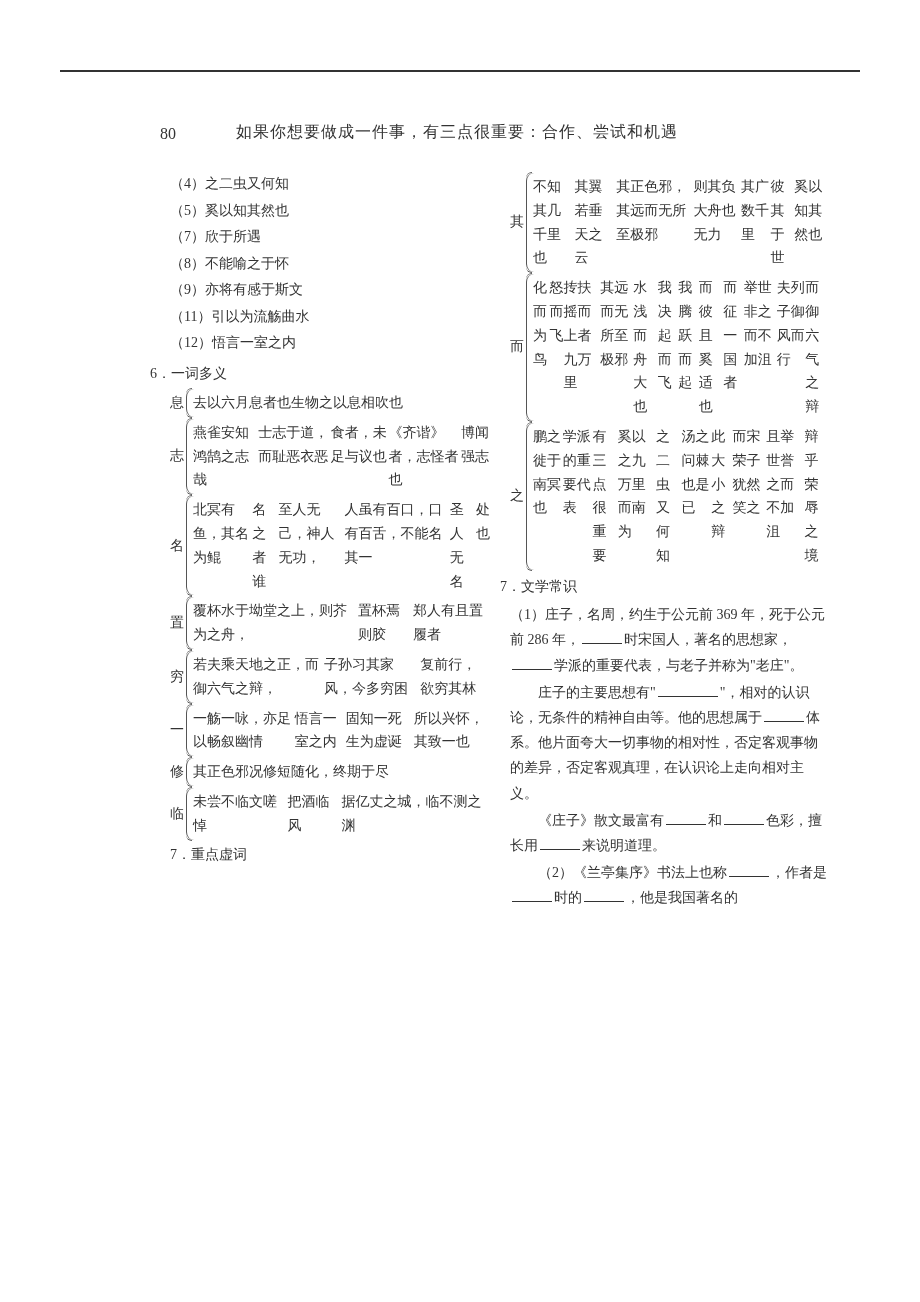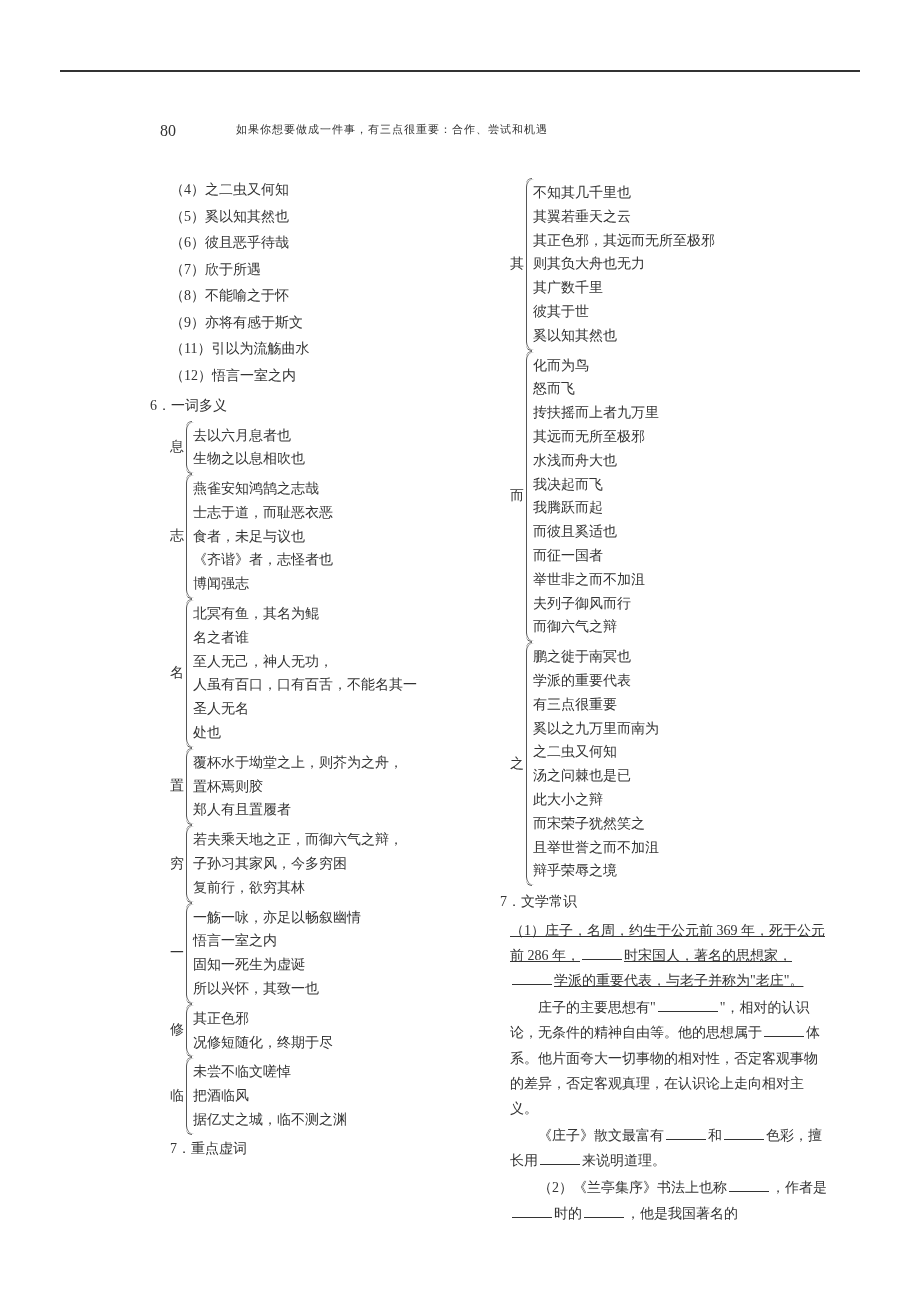--- a/index.html
+++ b/index.html
@@ -14,30 +14,30 @@
     .page {
       padding: 70px 50px 40px 50px;
       position: relative;
     }
     .top-rule {
       border-top: 2px solid #333;
       margin: 0 10px 50px 10px;
     }
     .header-row {
       display: flex;
-      align-items: flex-start;
-      margin-bottom: 37px;
+      align-items: flex-end;
+      margin-bottom: 28px;
       padding-left: 110px;
     }
     .page-num {
       font-size: 16px;
       margin-right: 60px;
     }
     .header-quote {
-      font-size: 11px;
+      font-size: 16px;
       letter-spacing: 1px;
     }
     .content {
       display: flex;
       padding-left: 120px;
       padding-right: 40px;
     }
     .col {
       flex: 1;
       line-height: 1.75;
@@ -65,21 +65,21 @@
     .bracket-label {
       padding-right: 2px;
       writing-mode: horizontal-tb;
       align-self: center;
     }
     .bracket {
       border-left: 1.5px solid #555;
       border-top-left-radius: 8px;
       border-bottom-left-radius: 8px;
       display: flex;
-      flex-direction: column;
+      flex-direction: row;
       position: relative;
       padding: 2px 0 2px 6px;
     }
     .bracket::before {
       content: "";
       position: absolute;
       top: -1px;
       left: -1px;
       width: 6px;
       height: 6px;
@@ -112,40 +112,38 @@
     .blank-md { min-width: 60px; }
     .para {
       text-indent: 2em;
       line-height: 1.8;
       margin: 2px 0;
     }
     .para-noind {
       text-indent: 0;
       line-height: 1.8;
       margin: 2px 0;
-      text-decoration: underline;
     }
   </style>
 </head>
 <body>
 
 <div class="page">
   <div class="top-rule"></div>
 
   <div class="header-row">
     <span class="page-num">80</span>
     <span class="header-quote">如果你想要做成一件事，有三点很重要：合作、尝试和机遇</span>
   </div>
 
   <div class="content">
 
     <div class="col col-left">
       <div class="item">（4）之二虫又何知</div>
       <div class="item">（5）奚以知其然也</div>
-      <div class="item">（6）彼且恶乎待哉</div>
       <div class="item">（7）欣于所遇</div>
       <div class="item">（8）不能喻之于怀</div>
       <div class="item">（9）亦将有感于斯文</div>
       <div class="item">（11）引以为流觞曲水</div>
       <div class="item">（12）悟言一室之内</div>
 
       <div class="item section-head">6．一词多义</div>
 
       <div class="bracket-group">
         <span class="bracket-label">息</span>

